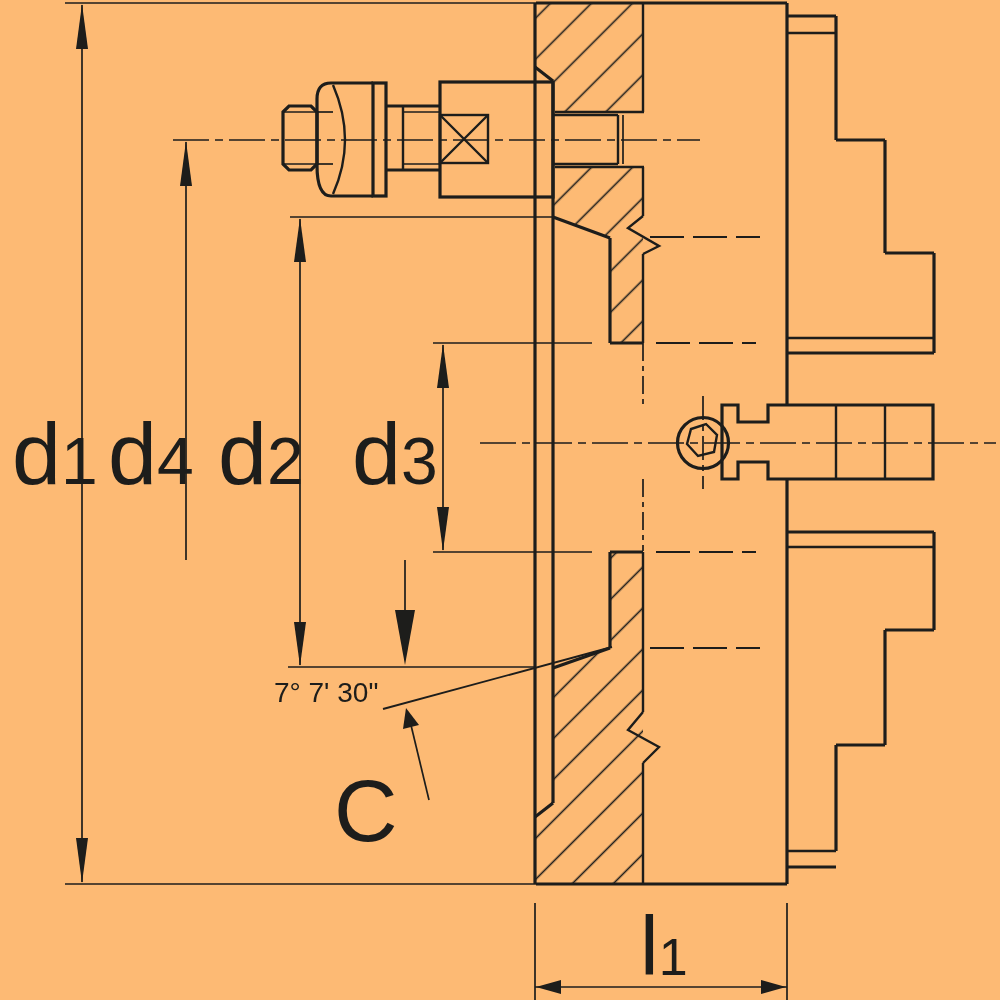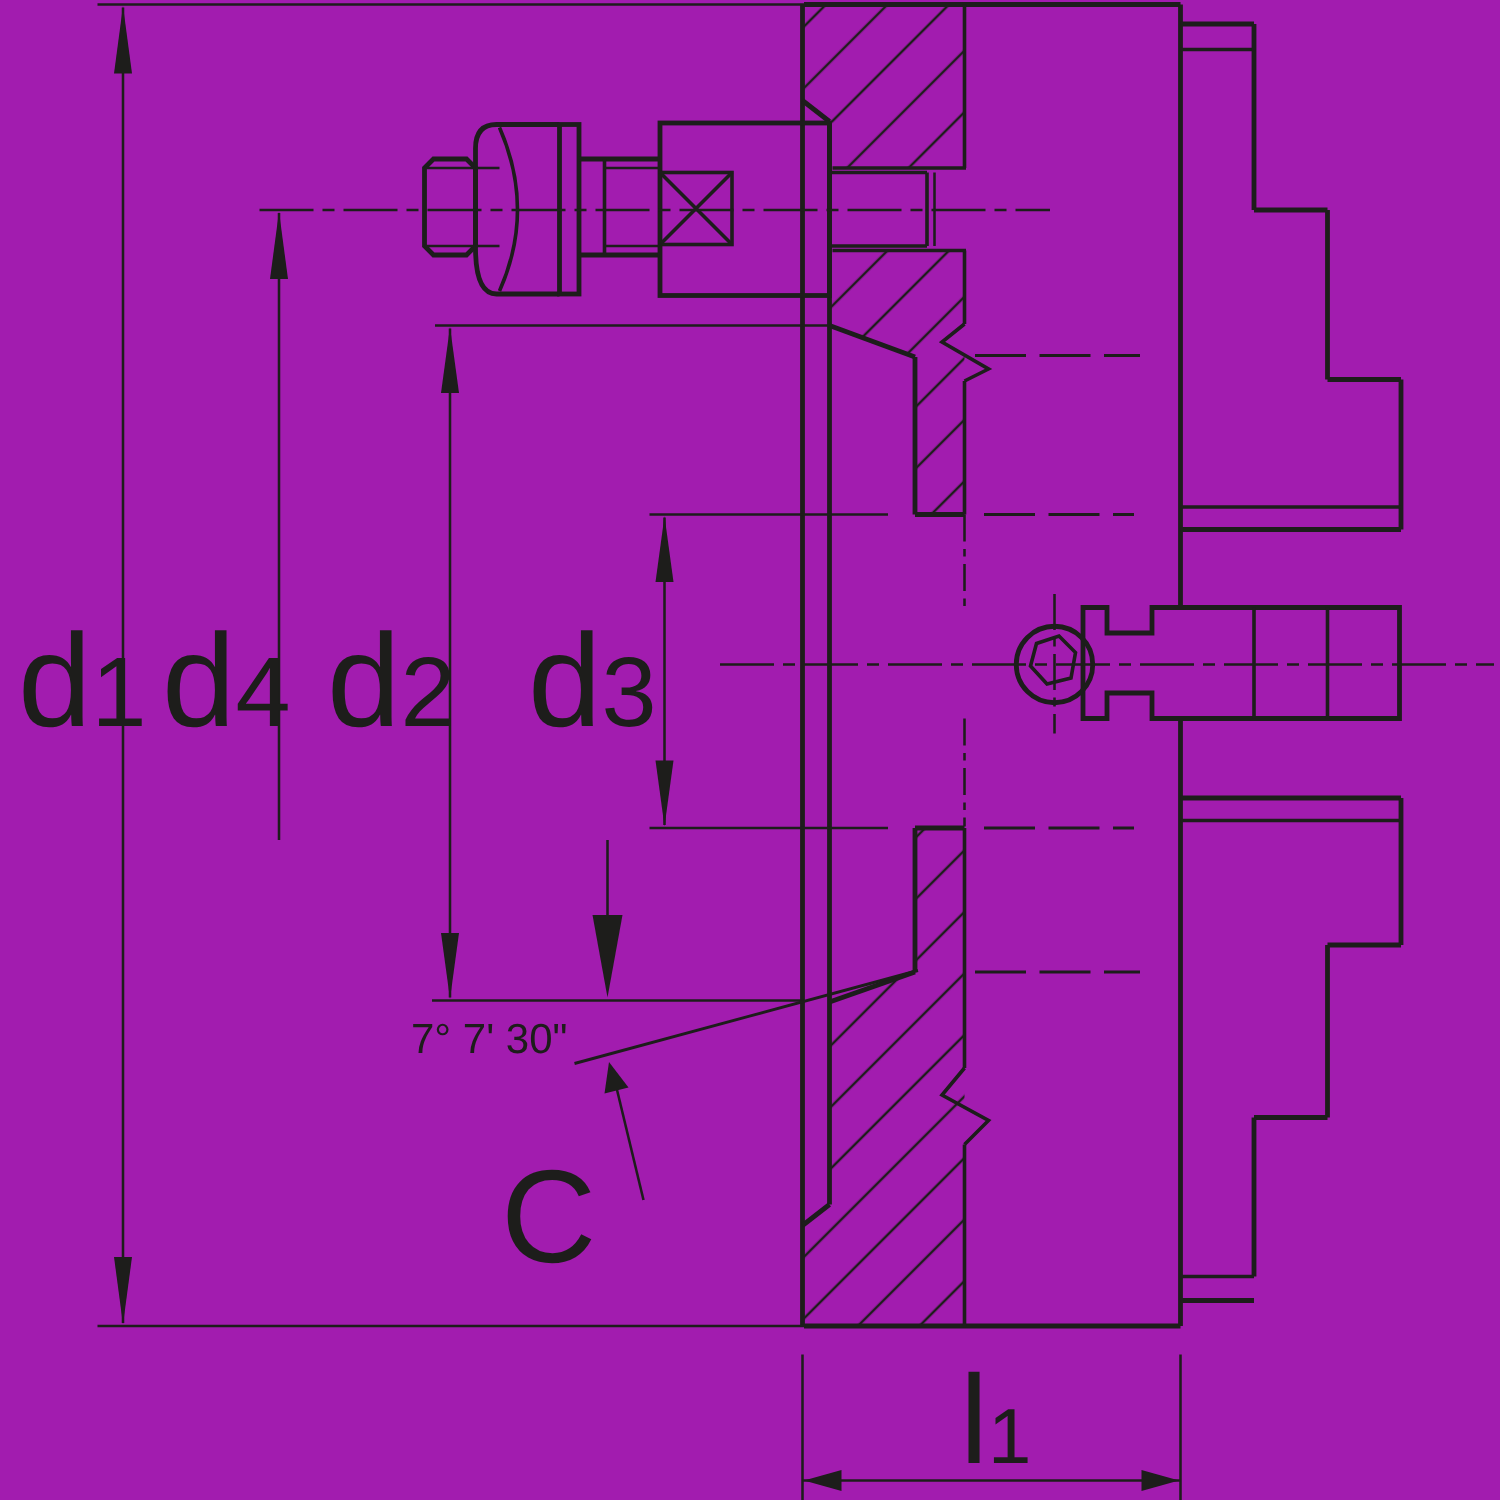--- a/index.html
+++ b/index.html
@@ -1,16 +1,16 @@
 <!DOCTYPE html>
 <html><head>
 <meta charset="utf-8">
 <style>
   html,body{margin:0;padding:0;background:#ffffff;}
-  .canvas{position:relative;width:1000px;height:1000px;background:#a21caf;overflow:hidden;}
+  .canvas{position:relative;width:1000px;height:1000px;background:#fdba74;overflow:hidden;}
   svg{display:block;}
   .ln{stroke:#1d1d1b;fill:none;stroke-linecap:butt;stroke-linejoin:miter;}
   .s3{stroke-width:3.2;}
   .s2{stroke-width:2.4;}
   .s1{stroke-width:1.7;}
   .s19{stroke-width:1.9;}
   .cl{stroke-dasharray:36 6 8 6;}
   .clv{stroke-dasharray:24 5 6 5;}
   .dd{stroke-dasharray:18 5 5 5;}
   .hid{stroke-dasharray:34 9;}

